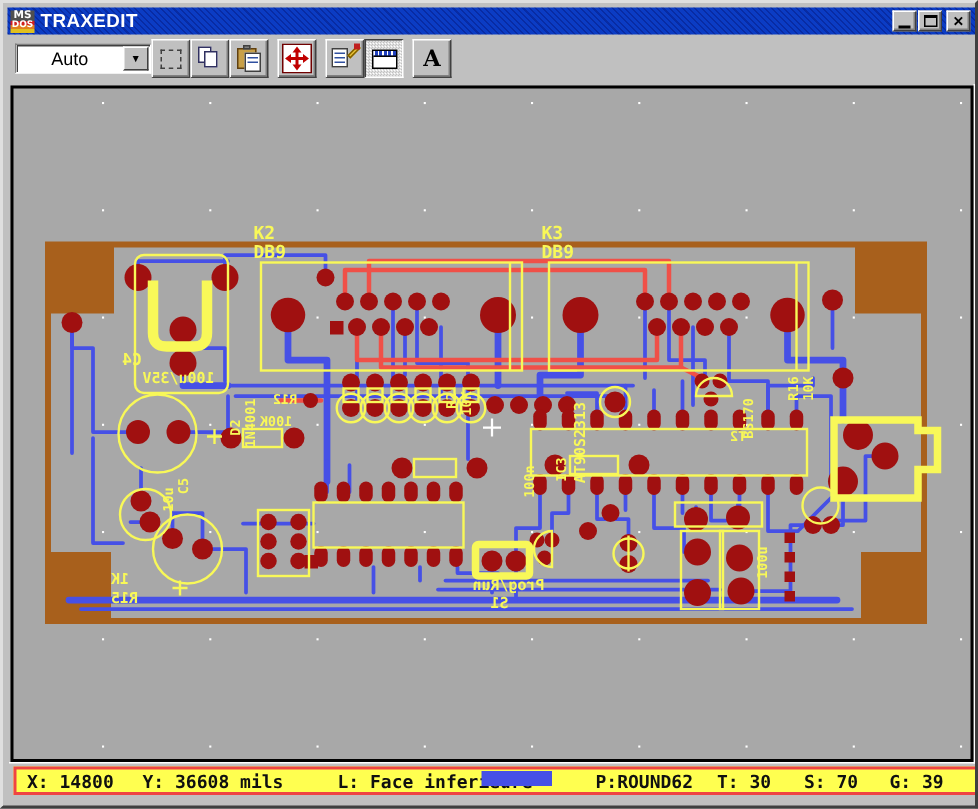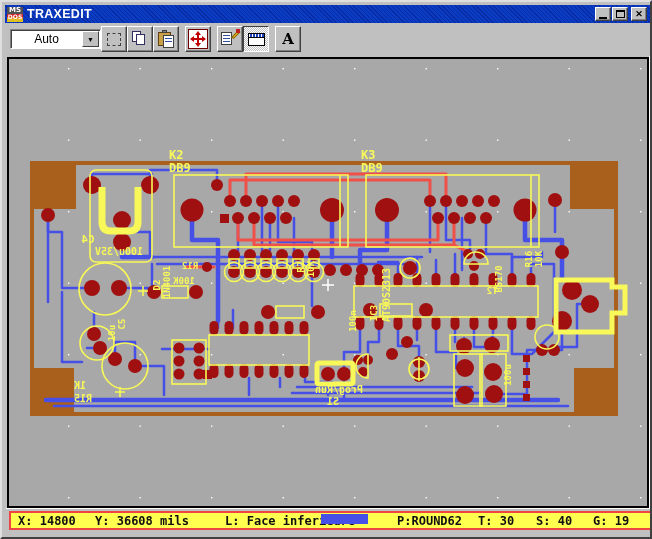--- a/index.html
+++ b/index.html
@@ -515,17 +515,17 @@
   </div>
   </div>
 
   <div id="statusbar">
     <span style="left:7px"><i style="font-style:normal">X:</i> <i style="font-style:normal">14800</i></span>
     <span style="left:84px"><i style="font-style:normal">Y:</i> <i style="font-style:normal">36608</i> <i style="font-style:normal">mils</i></span>
     <span style="left:214px"><i style="font-style:normal">L:</i> <i style="font-style:normal">Face inferieure</i></span>
     <span id="layer-swatch"></span>
     <span style="left:386px"><i style="font-style:normal">P:</i><i style="font-style:normal">ROUND62</i></span>
     <span style="left:467px"><i style="font-style:normal">T:</i> <i style="font-style:normal">30</i></span>
-    <span style="left:525px"><i style="font-style:normal">S:</i> <i style="font-style:normal">40</i></span>
-    <span style="left:582px"><i style="font-style:normal">G:</i> <i style="font-style:normal">19</i></span>
+    <span style="left:525px"><i style="font-style:normal">S:</i> <i style="font-style:normal">70</i></span>
+    <span style="left:582px"><i style="font-style:normal">G:</i> <i style="font-style:normal">39</i></span>
   </div>
 
 </div>
 
 </body></html>

